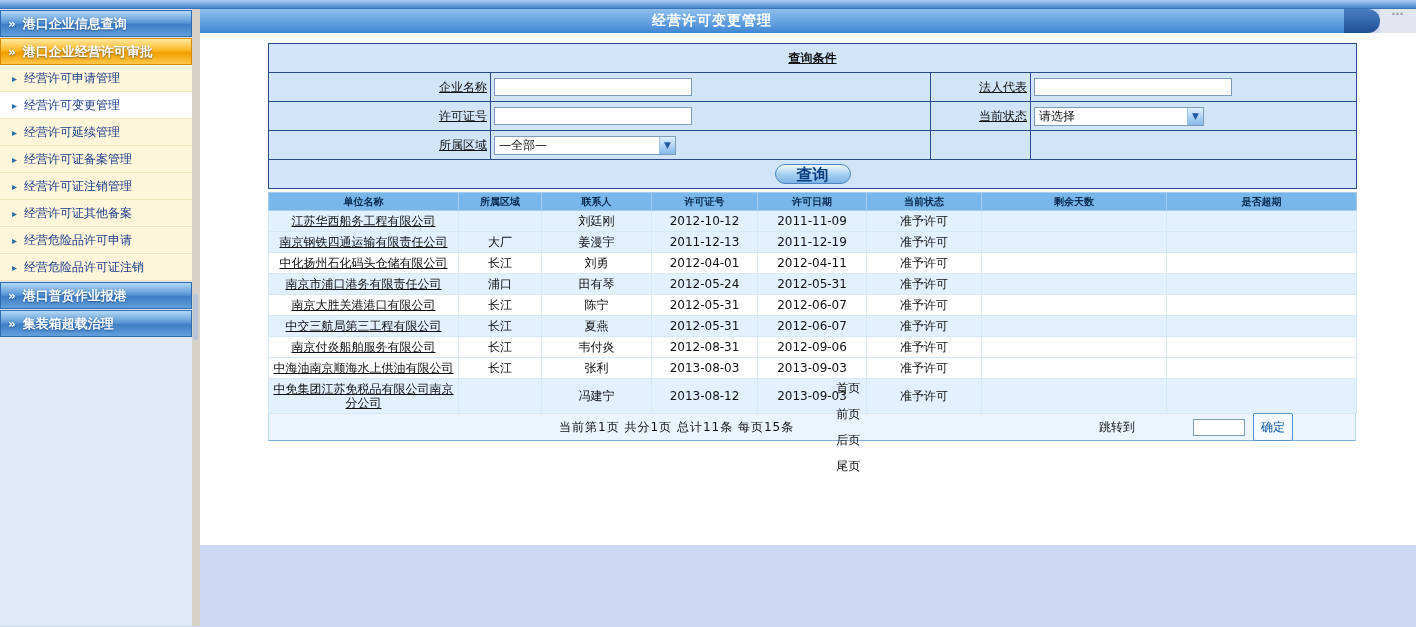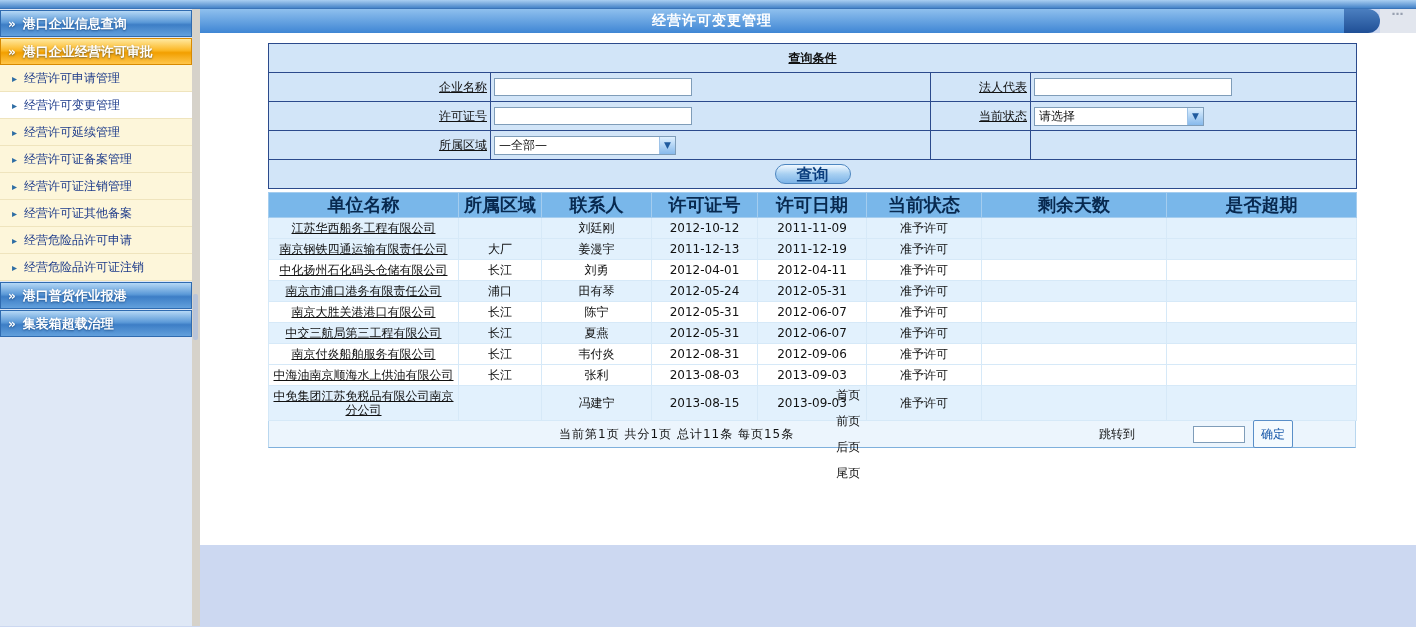--- a/index.html
+++ b/index.html
@@ -112,21 +112,21 @@
   }
 
   
   table.grid {
     margin-left: 68px; margin-top: 3px; width: 1088px;
     border-collapse: collapse; table-layout: fixed;
     border: 1px solid #b9d7ef;
   }
   table.grid th {
     background: #79b7ea; color: #08294f; font-weight: bold;
-    height: 18px; border: 1px solid #a4cdef; font-size: 18px; padding: 0 2px;
+    height: 18px; border: 1px solid #a4cdef; font-size: 10px; padding: 0 2px;
   }
   table.grid td {
     border: 1px solid #d6e9f8; text-align: center;
     padding: 3px 2px; line-height: 14px;
   }
   table.grid tr.odd td { background: #e2f1fd; }
   table.grid tr.even td { background: #ffffff; }
   .company-link { color: #111; text-decoration: underline; cursor: pointer; }
 
   
@@ -375,21 +375,21 @@
               <td>2013-08-03</td>
               <td>2013-09-03</td>
               <td>准予许可</td>
               <td></td>
               <td></td>
             </tr>
             <tr class="odd">
               <td><a class="company-link">中免集团江苏免税品有限公司南京分公司</a></td>
               <td></td>
               <td>冯建宁</td>
-              <td>2013-08-15</td>
+              <td>2013-08-12</td>
               <td>2013-09-03</td>
               <td>准予许可</td>
               <td></td>
               <td></td>
             </tr>
           </tbody>
       </table>
 
       <div class="pager">
         <span class="pager-summary">当前第1页 共分1页 总计11条 每页15条</span>

